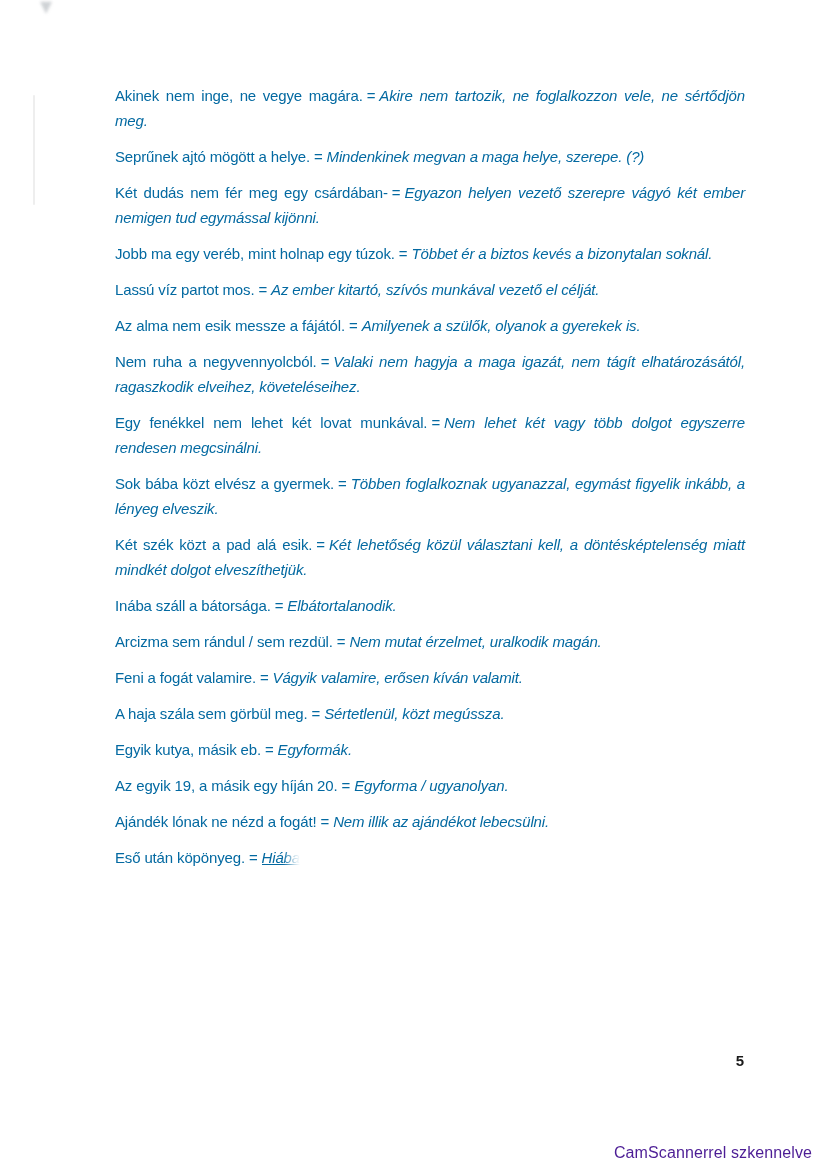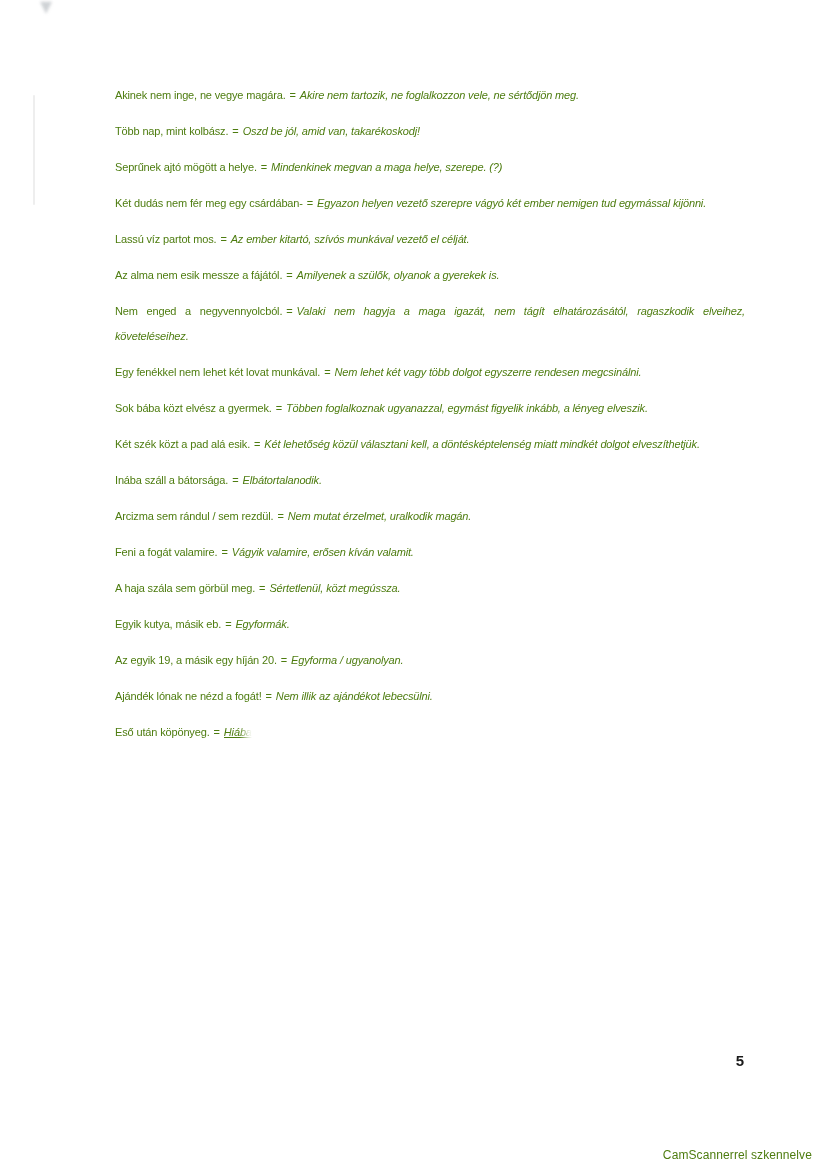--- a/index.html
+++ b/index.html
@@ -31,23 +31,23 @@
     border-radius: 2px;
   }
   .content {
     position: absolute;
     left: 115px;
     top: 83px;
     width: 630px;
   }
   p.entry {
     margin: 0 0 11px 0;
-    font-size: 11px;
+    font-size: 15px;
     line-height: 25px;
-    color: #4d7c0f;
+    color: #0369a1;
     text-align: justify;
     text-align-last: left;
     letter-spacing: -0.15px;
   }
   .pv { font-style: normal; }
   .eq { padding: 0 4px; }
   .mn { font-style: italic; }
   .fade-end {
     -webkit-mask-image: linear-gradient(to right, #000 55%, rgba(0,0,0,0.25) 85%, transparent 100%);
     mask-image: linear-gradient(to right, #000 55%, rgba(0,0,0,0.25) 85%, transparent 100%);
@@ -59,50 +59,50 @@
     right: 84px;
     top: 1052px;
     font-size: 15px;
     font-weight: 600;
     color: #1b1b1b;
   }
   .watermark {
     position: absolute;
     right: 16px;
     bottom: 9px;
-    font-size: 12px;
-    color: #4d7c0f;
+    font-size: 16px;
+    color: #4c1d95;
     letter-spacing: 0.1px;
   }
 </style>
 </head>
 <body>
 
 <div class="page">
 
   <span class="scan-artifact">▾</span>
   <span class="edge-line"></span>
 
   <div class="content">
 
     <p class="entry"><span class="pv">Akinek nem inge, ne vegye magára.</span><span class="eq">=</span><span class="mn">Akire nem tartozik, ne foglalkozzon vele, ne sértődjön meg.</span></p>
 
 
-    <p class="entry"><span class="pv">Több nap, mint kolbász.</span><span class="eq">=</span><span class="mn">Oszd be jól, amid van, takarékoskodj!</span></p>
 
     <p class="entry"><span class="pv">Seprűnek ajtó mögött a helye.</span><span class="eq">=</span><span class="mn">Mindenkinek megvan a maga helye, szerepe. (?)</span></p>
 
     <p class="entry"><span class="pv">Két dudás nem fér meg egy csárdában-</span><span class="eq">=</span><span class="mn">Egyazon helyen vezető szerepre vágyó két ember nemigen tud egymással kijönni.</span></p>
 
+    <p class="entry"><span class="pv">Jobb ma egy veréb, mint holnap egy túzok.</span><span class="eq">=</span><span class="mn">Többet ér a biztos kevés a bizonytalan soknál.</span></p>
 
     <p class="entry"><span class="pv">Lassú víz partot mos.</span><span class="eq">=</span><span class="mn">Az ember kitartó, szívós munkával vezető el célját.</span></p>
 
     <p class="entry"><span class="pv">Az alma nem esik messze a fájától.</span><span class="eq">=</span><span class="mn">Amilyenek a szülők, olyanok a gyerekek is.</span></p>
 
-    <p class="entry"><span class="pv">Nem enged a negyvennyolcból.</span><span class="eq">=</span><span class="mn">Valaki nem hagyja a maga igazát, nem tágít elhatározásától, ragaszkodik elveihez, követeléseihez.</span></p>
+    <p class="entry"><span class="pv">Nem ruha a negyvennyolcból.</span><span class="eq">=</span><span class="mn">Valaki nem hagyja a maga igazát, nem tágít elhatározásától, ragaszkodik elveihez, követeléseihez.</span></p>
 
     <p class="entry"><span class="pv">Egy fenékkel nem lehet két lovat munkával.</span><span class="eq">=</span><span class="mn">Nem lehet két vagy több dolgot egyszerre rendesen megcsinálni.</span></p>
 
     <p class="entry"><span class="pv">Sok bába közt elvész a gyermek.</span><span class="eq">=</span><span class="mn">Többen foglalkoznak ugyanazzal, egymást figyelik inkább, a lényeg elveszik.</span></p>
 
     <p class="entry"><span class="pv">Két szék közt a pad alá esik.</span><span class="eq">=</span><span class="mn">Két lehetőség közül választani kell, a döntésképtelenség miatt mindkét dolgot elveszíthetjük.</span></p>
 
     <p class="entry"><span class="pv">Inába száll a bátorsága.</span><span class="eq">=</span><span class="mn">Elbátortalanodik.</span></p>
 
     <p class="entry"><span class="pv">Arcizma sem rándul / sem rezdül.</span><span class="eq">=</span><span class="mn">Nem mutat érzelmet, uralkodik magán.</span></p>

